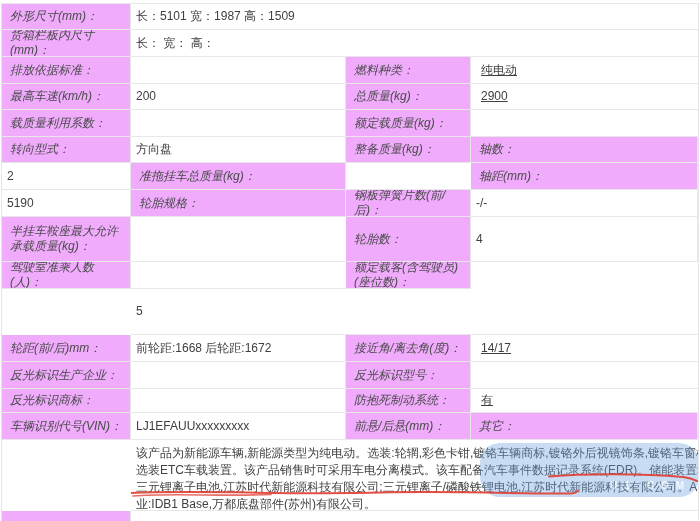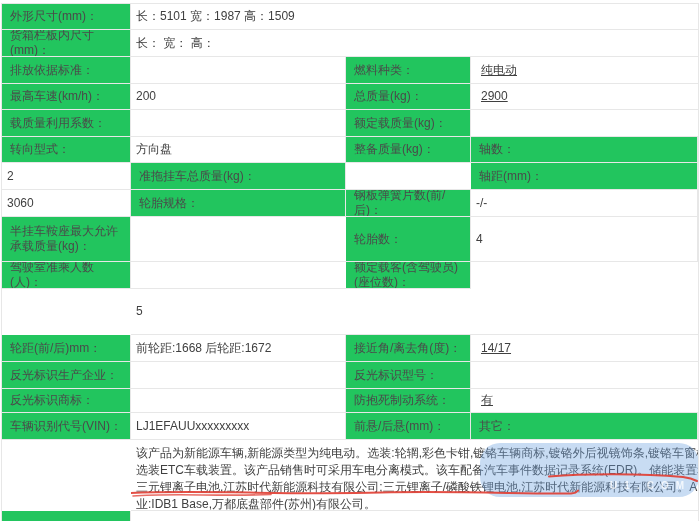--- a/index.html
+++ b/index.html
@@ -13,21 +13,21 @@
   }
   .cell{
     box-sizing:border-box;
     border-right:1px solid #e7e7e7;
     border-bottom:1px solid #e7e7e7;
     display:flex;align-items:center;
     font-size:12px;color:#404040;line-height:15px;
     overflow:hidden;
   }
   .cell.last{border-right:none;}
-  .lbl{background:#22c55e;padding:2px 6px 2px 8px;color:#4a4a4a;}
+  .lbl{background:#f0abfc;padding:2px 6px 2px 8px;color:#4a4a4a;font-style:italic;}
   .val{background:#fff;padding:2px 6px 2px 5px;}
   .val.r{padding-left:10px;text-decoration:underline;}
   .span3{grid-column:2 / 5;border-right:none;}
   .nobb{border-bottom:none;}
   .other-val{position:relative;display:block;padding:5px 8px 4px 5px;}
   .other-line{white-space:nowrap;line-height:17px;font-size:12px;color:#404040;}
   .wm{
     position:absolute;left:349px;top:3px;width:219px;height:54px;
     background:rgba(110,163,224,0.38);border-radius:20px;
     pointer-events:none;
@@ -68,21 +68,21 @@
   <div class="cell lbl">转向型式：</div>
   <div class="cell val">方向盘</div>
   <div class="cell lbl">整备质量(kg)：</div>
 
   <div class="cell lbl">轴数：</div>
   <div class="cell val">2</div>
   <div class="cell lbl">准拖挂车总质量(kg)：</div>
   <div class="cell val r last"></div>
 
   <div class="cell lbl">轴距(mm)：</div>
-  <div class="cell val">3060</div>
+  <div class="cell val">5190</div>
   <div class="cell lbl">轮胎规格：</div>
 
   <div class="cell lbl">钢板弹簧片数(前/后)：</div>
   <div class="cell val">-/-</div>
   <div class="cell lbl">半挂车鞍座最大允许承载质量(kg)：</div>
   <div class="cell val r last"></div>
 
   <div class="cell lbl">轮胎数：</div>
   <div class="cell val">4</div>
   <div class="cell lbl">驾驶室准乘人数(人)：</div>

